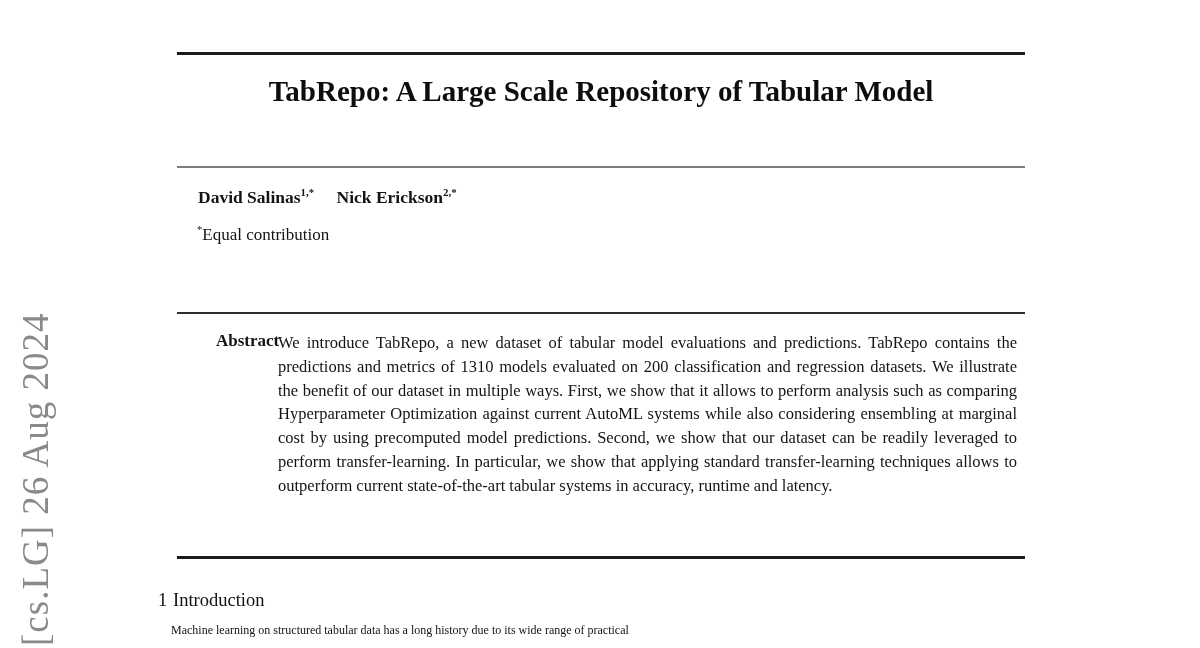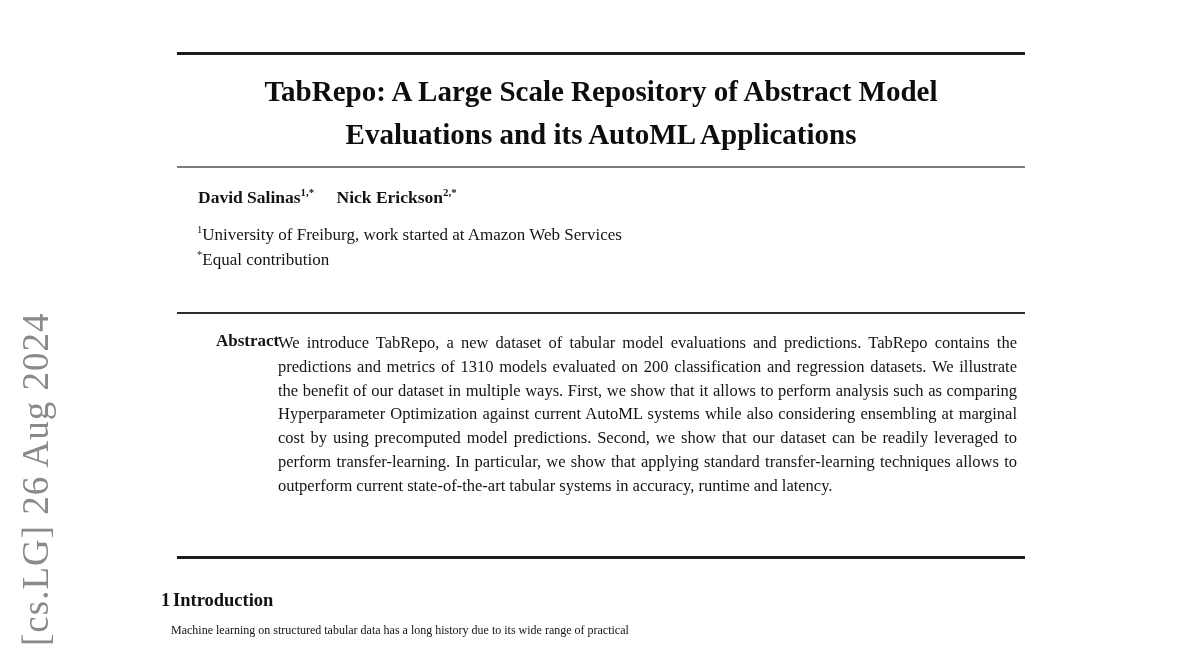--- a/index.html
+++ b/index.html
@@ -97,23 +97,22 @@
     text-align: justify;
     color: #141414;
   }
 
   
   .section-heading {
     position: absolute;
     left: 158px;
     top: 590px;
     font-size: 18.5px;
-    font-weight: bold;
+    font-weight: normal;
     color: #111111;
-    text-align: center;
   }
   .section-heading .sec-num { display: inline-block; width: 15px; }
   .intro-paragraph {
     position: absolute;
     left: 171px;
     top: 618px;
     width: 845px;
     font-size: 12px;
     line-height: 24px;
     white-space: nowrap;
@@ -124,31 +123,29 @@
 <body>
 
 <div class="watermark">[cs.LG] 26 Aug 2024</div>
 
 <div id="rule-title-top" class="rule rule-thick"></div>
 <div id="rule-authors-top" class="rule rule-thin"></div>
 <div id="rule-abstract-top" class="rule rule-medium"></div>
 <div id="rule-abstract-bottom" class="rule rule-thick"></div>
 
 <div class="title">
-  <div>TabRepo: A Large Scale Repository of Abstract Model</div>
-  <div>Evaluations and its AutoML Applications</div>
+  <div>TabRepo: A Large Scale Repository of Tabular Model</div>
 </div>
 
 <div class="authors">
   <span class="author"><span>David Salinas</span><sup>1,*</sup></span>
   <span class="author"><span>Nick Erickson</span><sup>2,*</sup></span>
 </div>
 
 <div class="affiliations">
-  <div><sup>1</sup><span>University of Freiburg, work started at Amazon Web Services</span></div>
   <div><sup>*</sup><span>Equal contribution</span></div>
 </div>
 
 <div class="abstract-label">Abstract</div>
 <div class="abstract-body">We introduce TabRepo, a new dataset of tabular model evaluations and predictions. TabRepo contains the predictions and metrics of 1310 models evaluated on 200 classification and regression datasets. We illustrate the benefit of our dataset in multiple ways. First, we show that it allows to perform analysis such as comparing Hyperparameter Optimization against current AutoML systems while also considering ensembling at marginal cost by using precomputed model predictions. Second, we show that our dataset can be readily leveraged to perform transfer-learning. In particular, we show that applying standard transfer-learning techniques allows to outperform current state-of-the-art tabular systems in accuracy, runtime and latency.</div>
 
 <div class="section-heading">
   <span class="sec-num">1</span><span>Introduction</span>
 </div>
 

